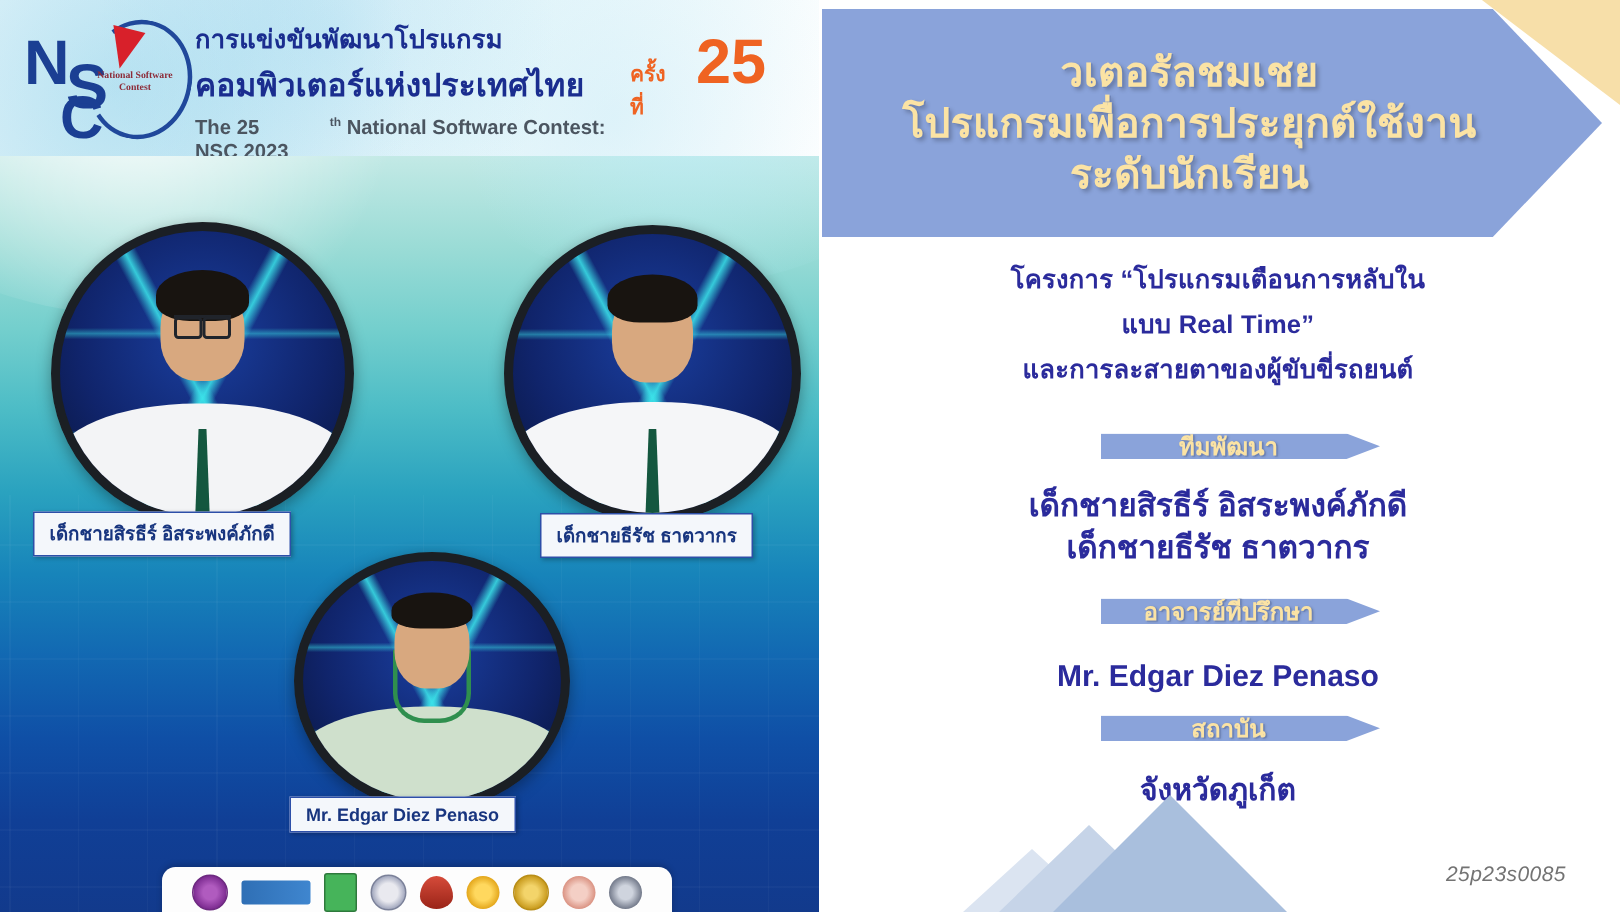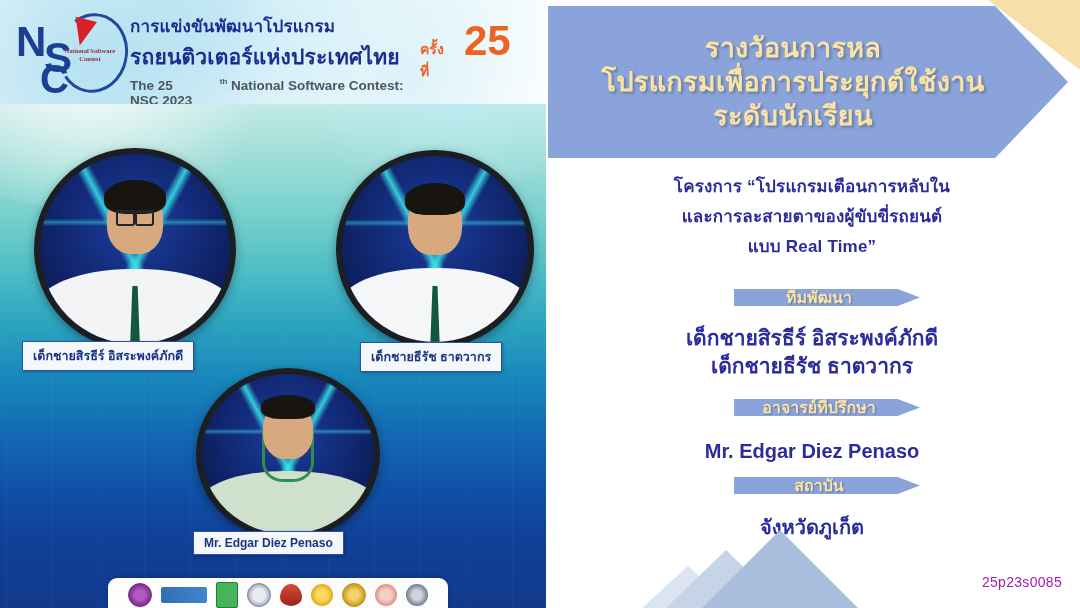--- a/index.html
+++ b/index.html
@@ -221,22 +221,22 @@
   .mtn-a{left:120px;bottom:0;width:0;height:0;
     border-left:60px solid transparent;border-right:60px solid transparent;
     border-bottom:58px solid #c6d4e8;}
   .mtn-b{left:156px;bottom:0;width:0;height:0;
     border-left:78px solid transparent;border-right:78px solid transparent;
     border-bottom:78px solid #a9bfdd;}
   .mtn-c{left:96px;bottom:0;width:0;height:0;
     border-left:46px solid transparent;border-right:46px solid transparent;
     border-bottom:42px solid #dbe4f1;}
   .code{
-    position:absolute;right:18px;bottom:18px;
-    color:#a21caf;font-size:14px;letter-spacing:.3px;
+    position:absolute;right:36px;bottom:18px;
+    color:#737373;font-size:14px;letter-spacing:.3px;font-style:italic;
   }
 </style>
 </head>
 <body>
 
 <div class="slide">
 
   <div class="poster">
     <div class="glowA"></div>
     <div class="glowB"></div>
@@ -250,21 +250,21 @@
         <div class="ring"></div>
         <div class="tri"></div>
         <div class="nl n-l">N</div>
         <div class="nl s-l">S</div>
         <div class="nl c-l">C</div>
         <div class="sub">National Software Contest</div>
       </div>
 
       <div class="hdr-text">
         <div class="hdr-l1">การแข่งขันพัฒนาโปรแกรม</div>
-        <div class="hdr-l2">รถยนติวเตอร์แห่งประเทศไทย</div>
+        <div class="hdr-l2">คอมพิวเตอร์แห่งประเทศไทย</div>
         <div class="hdr-l3">
           <span>The 25</span><sup>th</sup><span> National Software Contest: NSC 2023</span>
         </div>
       </div>
 
       <div class="hdr-edition">
         <div class="small">ครั้งที่</div>
         <div class="big">25</div>
       </div>
     </div>
@@ -313,29 +313,29 @@
       <span class="sp sp7"></span>
       <span class="sp sp8"></span>
       <span class="sp sp9"></span>
     </div>
   </div>
 
   <div class="right">
     <div class="corner-tan"></div>
 
     <div class="award-banner">
-      <div class="award-line">รางวัอนการหล</div>
+      <div class="award-line">วเตอรัลชมเชย</div>
       <div class="award-line">โปรแกรมเพื่อการประยุกต์ใช้งาน</div>
       <div class="award-line">ระดับนักเรียน</div>
     </div>
 
     <div class="project-title">
       <div>โครงการ “โปรแกรมเตือนการหลับใน</div>
+      <div>แบบ Real Time”</div>
       <div>และการละสายตาของผู้ขับขี่รถยนต์</div>
-      <div>แบบ Real Time”</div>
     </div>
 
     <div class="badge" id="badge-team">
       <span>ทีมพัฒนา</span>
     </div>
     <div class="names" id="team-names">
       <div>เด็กชายสิรธีร์ อิสระพงค์ภักดี</div>
       <div>เด็กชายธีรัช ธาตวากร</div>
     </div>
 

